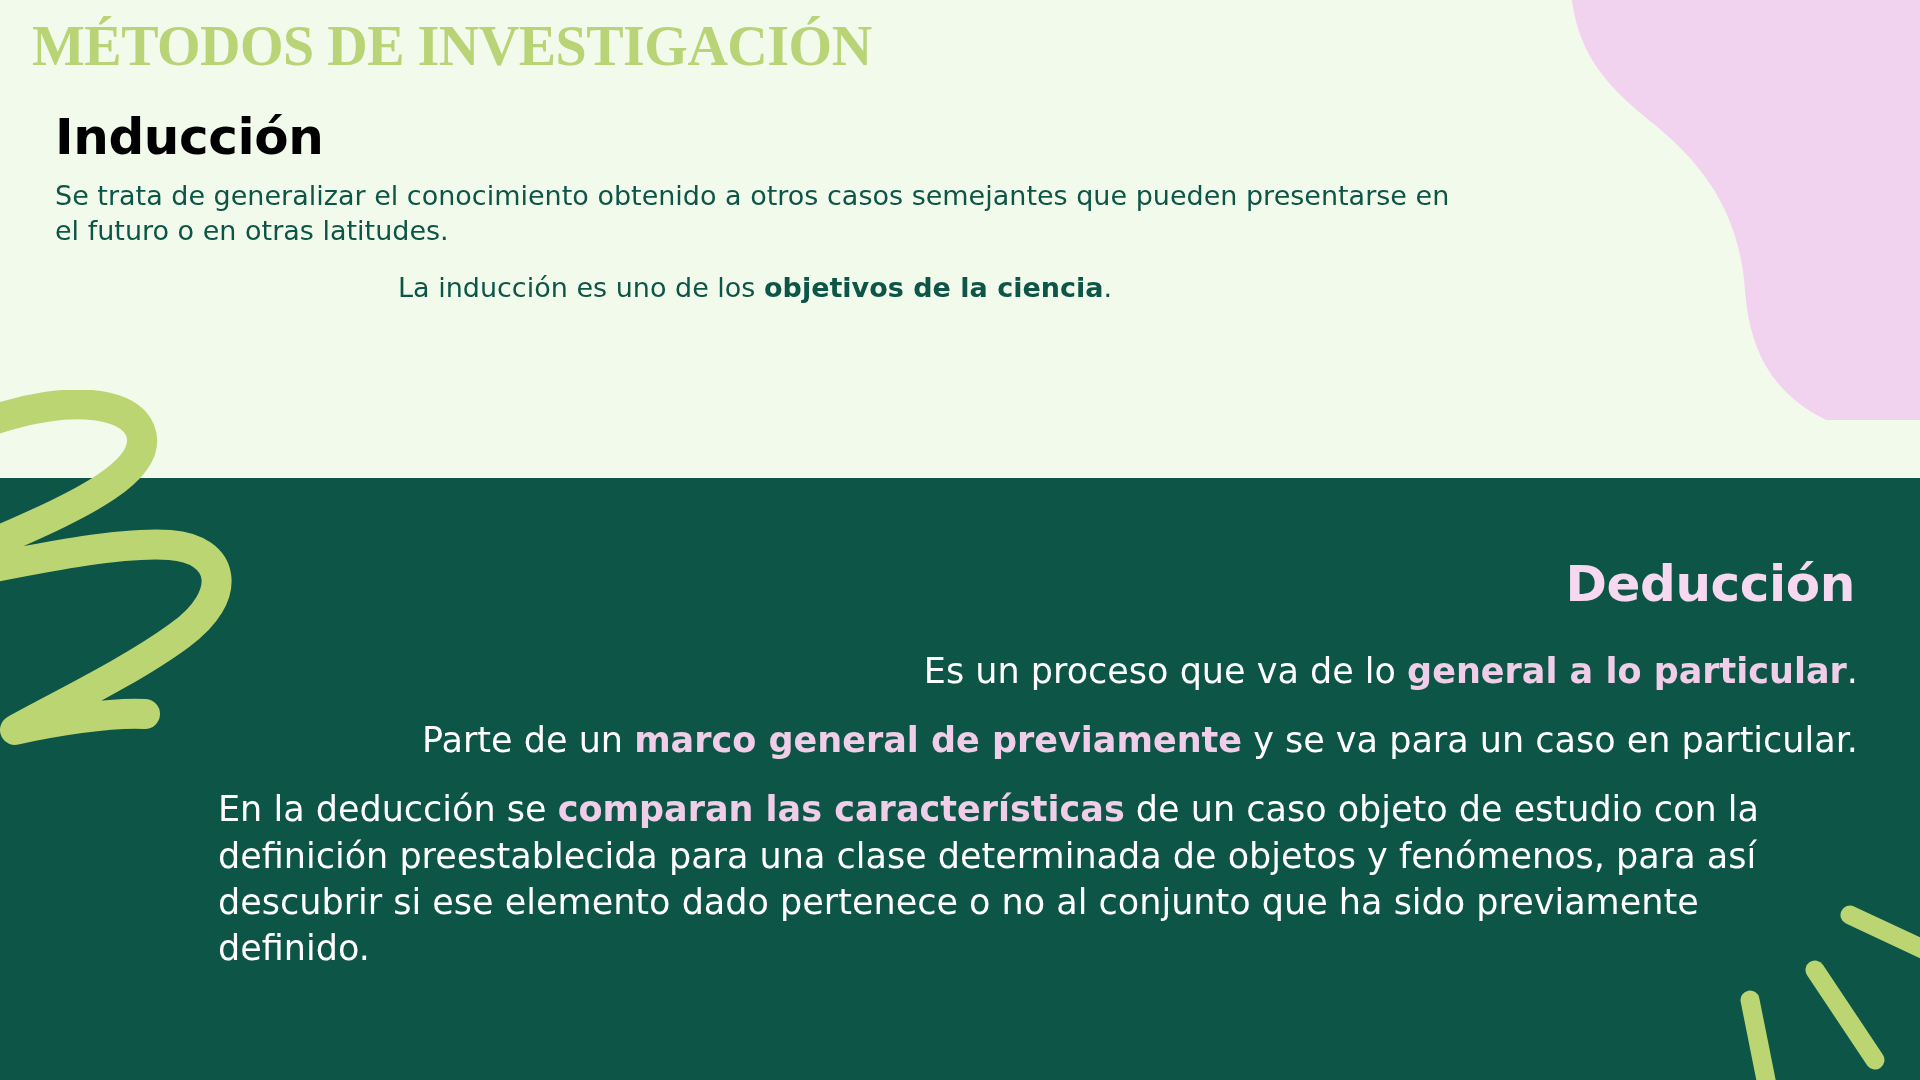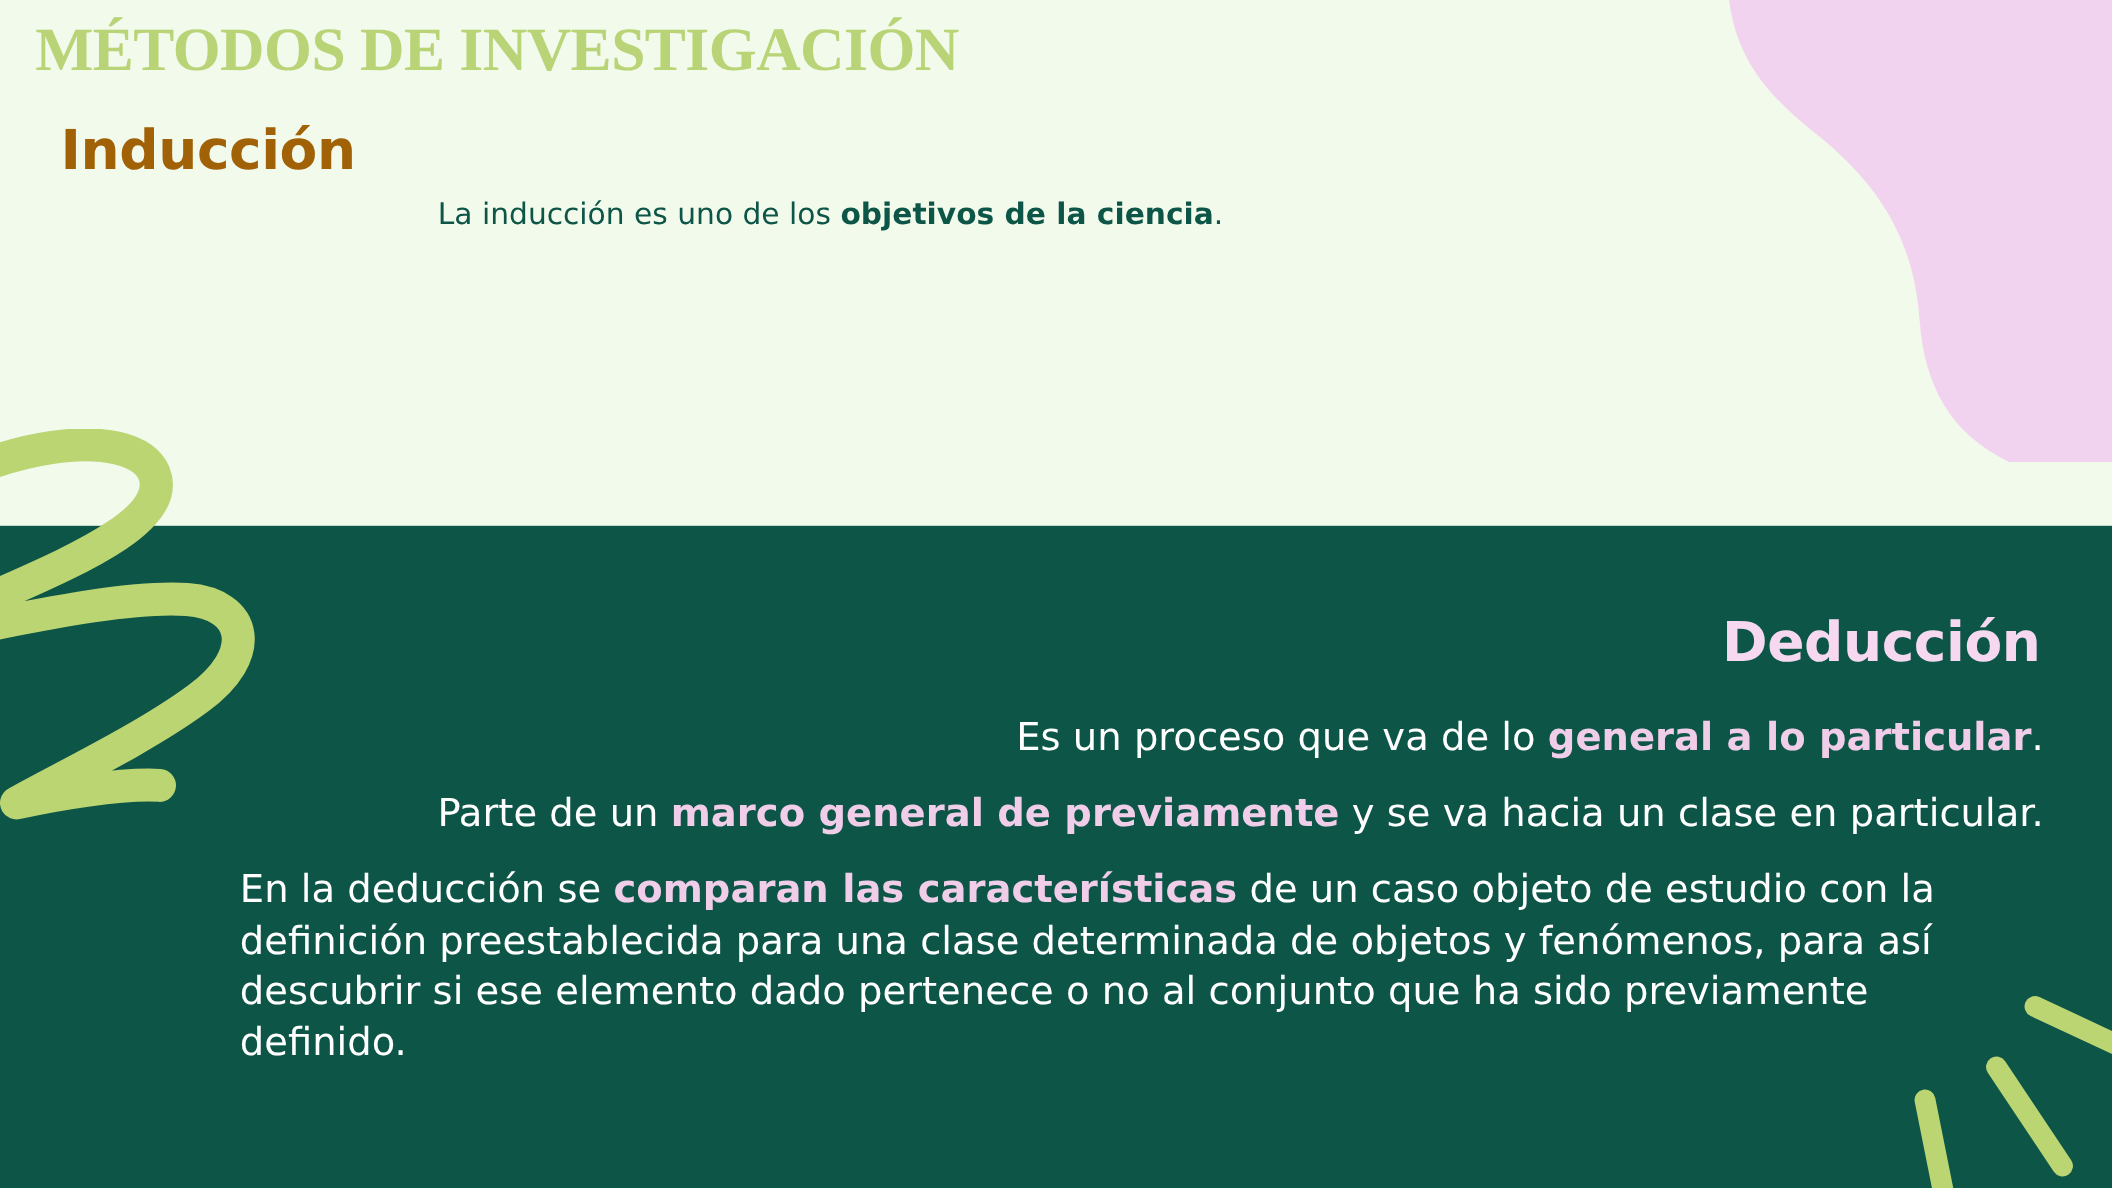--- a/index.html
+++ b/index.html
@@ -52,21 +52,21 @@
     font-family: Liberation Serif, serif;
     white-space: nowrap;
   }
 
   .heading-induccion {
     position: absolute;
     left: 55px;
     top: 108px;
     font-size: 50px;
     font-weight: 700;
-    color: #a16207;
+    color: #000000;
     letter-spacing: -0.4px;
   }
 
   .top-body {
     position: absolute;
     left: 55px;
     top: 178px;
     width: 1400px;
     color: #0d5547;
     font-size: 27px;
@@ -128,24 +128,25 @@
       <line x1="155" y1="80" x2="215" y2="170"></line>
       <line x1="190" y1="25" x2="265" y2="60"></line>
     </g>
   </svg>
 
   <div class="slide-title">MÉTODOS DE INVESTIGACIÓN</div>
 
   <div class="heading-induccion">Inducción</div>
 
   <div class="top-body">
+      <p><span>Se trata de generalizar el conocimiento obtenido a otros casos semejantes que pueden presentarse en el futuro o en otras latitudes.</span></p>
       <p class="centered"><span>La inducción es uno de los </span><b>objetivos de la ciencia</b><span>.</span></p>
     </div>
 
   <div class="heading-deduccion">Deducción</div>
 
   <div class="bottom-body">
       <p><span>Es un proceso que va de lo </span><b>general a lo particular</b><span>.</span></p>
-      <p><span>Parte de un </span><b>marco general de previamente</b><span> y se va hacia un clase en particular.</span></p>
+      <p><span>Parte de un </span><b>marco general de previamente</b><span> y se va para un caso en particular.</span></p>
       <p class="block"><span>En la deducción se </span><b>comparan las características</b><span> de un caso objeto de estudio con la definición preestablecida para una clase determinada de objetos y fenómenos, para así descubrir si ese elemento dado pertenece o no al conjunto que ha sido previamente definido.</span></p>
     </div>
 
 </div>
 
 </body></html>

